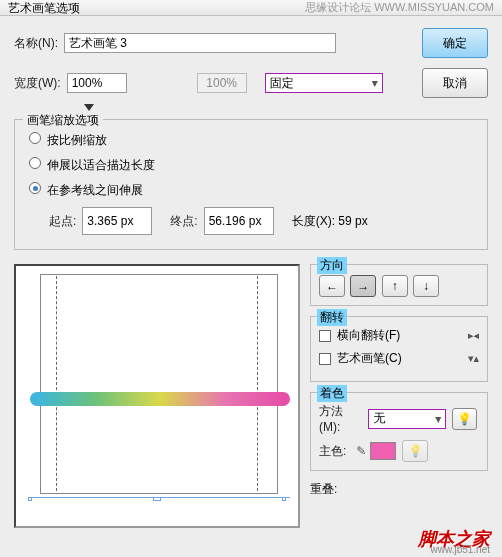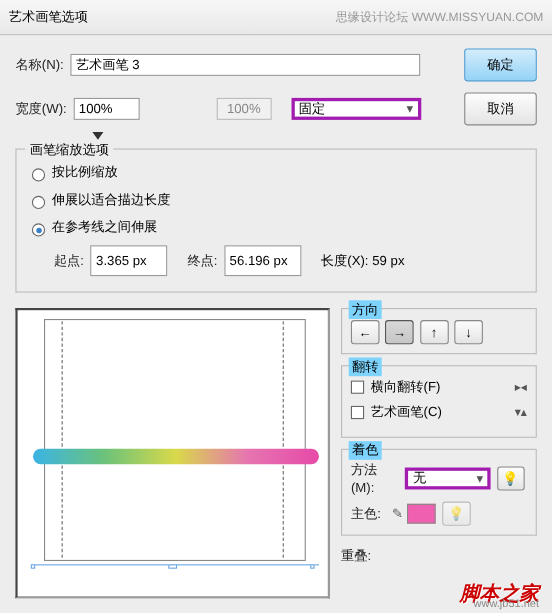--- a/index.html
+++ b/index.html
@@ -1,32 +1,32 @@
 <!DOCTYPE html>
 <html><head>
 <meta charset="utf-8">
 <style>
 *{box-sizing:border-box;margin:0;padding:0;font-family:"Microsoft YaHei",SimSun,sans-serif;font-size:12px}
 body{background:#ededed;width:502px;height:557px;overflow:hidden;position:relative}
-.titlebar{height:32px;background:linear-gradient(#f7f7f7,#e8e8e8);border-bottom:1px solid #c0c0c0;display:flex;align-items:center;padding:0 8px;justify-content:space-between}
+.titlebar{height:16px;background:linear-gradient(#f7f7f7,#e8e8e8);border-bottom:1px solid #c0c0c0;display:flex;align-items:flex-start;padding:0 8px;justify-content:space-between}
 .watermark-top{color:#999;font-size:11px}
 .content{padding:12px 14px}
 .row{display:flex;align-items:center;margin-bottom:10px}
 .label{margin-right:6px;color:#222}
 .text-input{height:20px;border:1px solid #999;background:#fff;padding:0 4px;flex:0 0 auto}
 .btn{height:30px;border:1px solid #888;background:linear-gradient(#fdfdfd,#e4e4e4);border-radius:3px;padding:0 12px;cursor:pointer}
 .btn-primary{background:linear-gradient(#d4edfb,#94d3f7);border:1px solid #4a9bd4}
 .width-input{width:60px;height:20px;border:1px solid #999;background:#fff;padding:0 4px}
 .width-display{width:50px;height:20px;border:1px solid #bbb;background:#f0f0f0;display:inline-flex;align-items:center;justify-content:center;color:#888}
-.select{height:20px;border:3px solid #a21caf;background:#fff;padding:0 20px 0 4px;position:relative;display:inline-flex;align-items:center}
+.select{height:20px;border:1px solid #a21caf;background:#fff;padding:0 20px 0 4px;position:relative;display:inline-flex;align-items:center}
 .select::after{content:"▾";position:absolute;right:4px;color:#555}
 .triangle{width:0;height:0;border-left:5px solid transparent;border-right:5px solid transparent;border-top:7px solid #333;margin-left:70px;margin-top:-4px;margin-bottom:8px}
 .fieldset{border:1px solid #bbb;padding:12px 14px 14px;margin-bottom:14px;position:relative}
 .legend{position:absolute;top:-8px;left:8px;background:#ededed;padding:0 4px}
-.radio-row{display:flex;align-items:flex-end;margin-bottom:8px}
+.radio-row{display:flex;align-items:flex-start;margin-bottom:8px}
 .radio{width:12px;height:12px;border:1px solid #666;border-radius:50%;margin-right:6px;background:#fff;display:flex;align-items:center;justify-content:center}
 .radio.checked::after{content:"";width:5px;height:5px;border-radius:50%;background:#3a7fc4}
 .small-input{width:70px;height:20px;border:1px solid #999;background:#fff;padding:13px 4px;text-align:left}
 .lower{display:flex;gap:10px}
 .preview{width:286px;height:264px;border:2px inset #999;background:#fff;position:relative}
 .artboard{position:absolute;top:8px;left:24px;width:238px;height:220px;border:1px solid #888}
 .guide-v{position:absolute;top:10px;width:0;height:215px;border-left:1px dashed #666}
 .guide-v.l{left:40px}.guide-v.r{right:40px}
 .brush-stroke{position:absolute;top:126px;left:14px;width:260px;height:14px;border-radius:7px;background:linear-gradient(90deg,#3bb4e6,#6bc27a,#d9d94a,#e675b0,#e64aa8)}
 .selection{position:absolute;bottom:28px;left:14px;width:260px;height:1px;border-top:1px solid #6aa5e0}
@@ -51,21 +51,21 @@
 
 <div class="titlebar">
   <span>艺术画笔选项</span>
   <span class="watermark-top">思缘设计论坛  WWW.MISSYUAN.COM</span>
 </div>
 
 <div class="content">
 
 <div class="row">
   <span class="label">名称(N):</span>
-  <input class="text-input" style="width: 318px;" value="艺术画笔 3">
+  <input class="text-input" style="width: 272px;" value="艺术画笔 3">
   <span style="flex:1"></span>
   <button class="btn btn-primary" style="width:66px">确定</button>
 </div>
 
 <div class="row">
   <span class="label">宽度(W):</span>
   <input class="width-input" value="100%" style="">
   <span style="width:70px"></span>
   <span class="width-display">100%</span>
   <span style="width:18px"></span>

